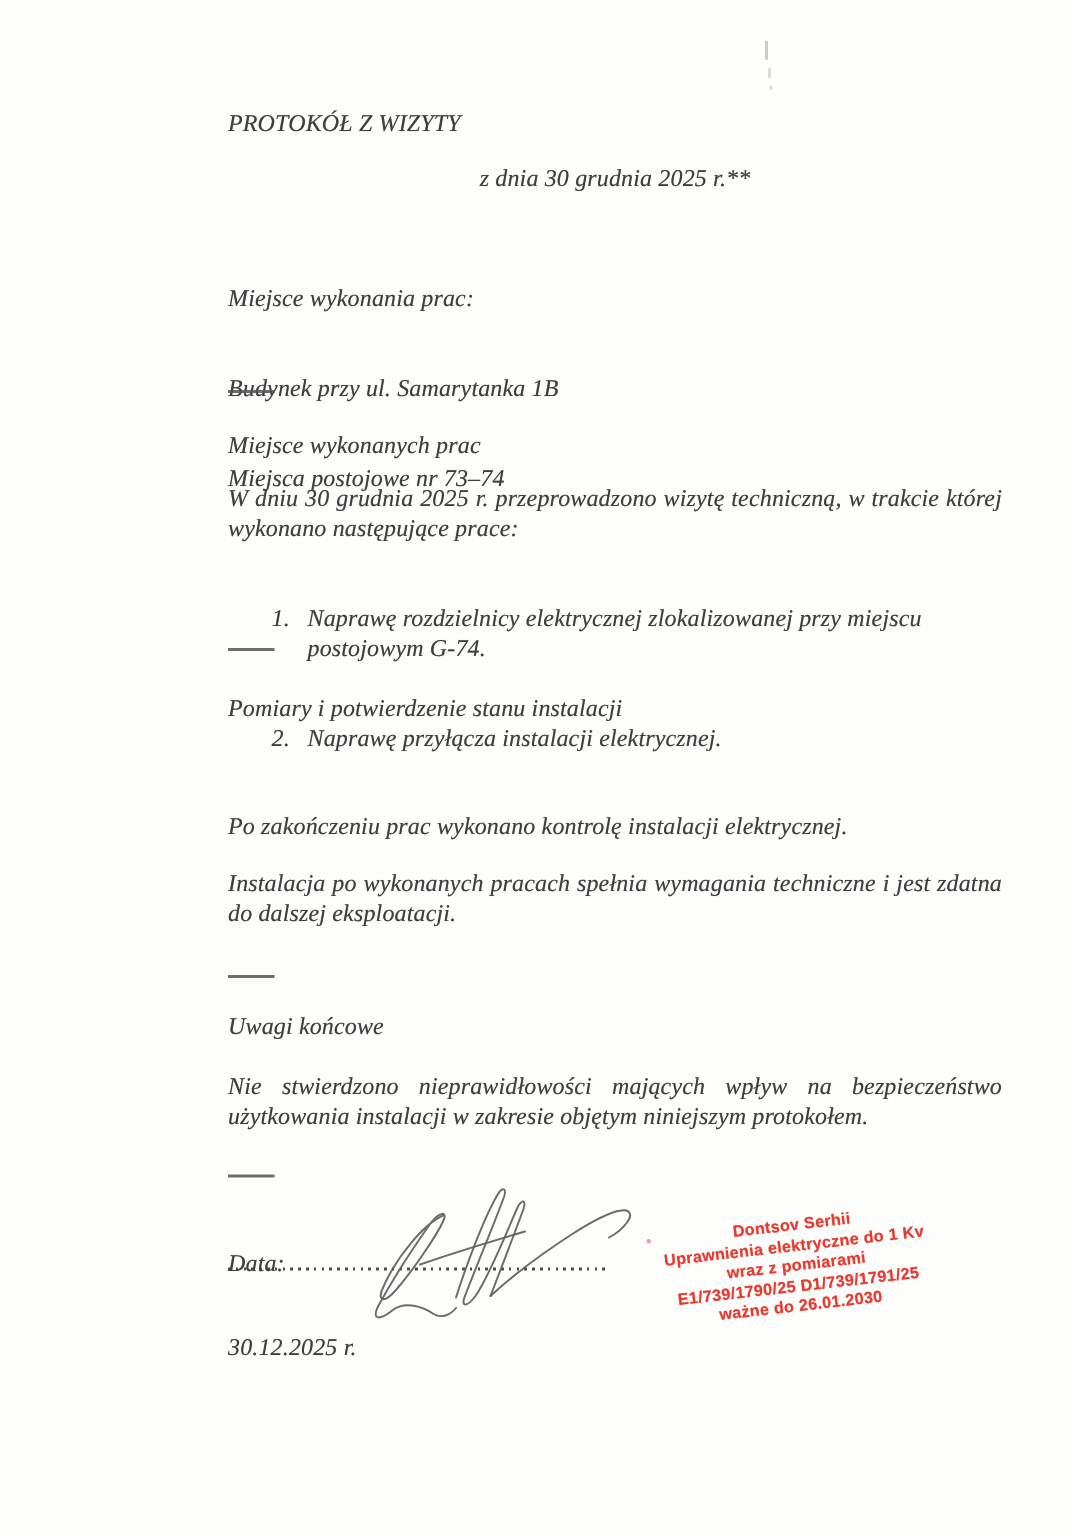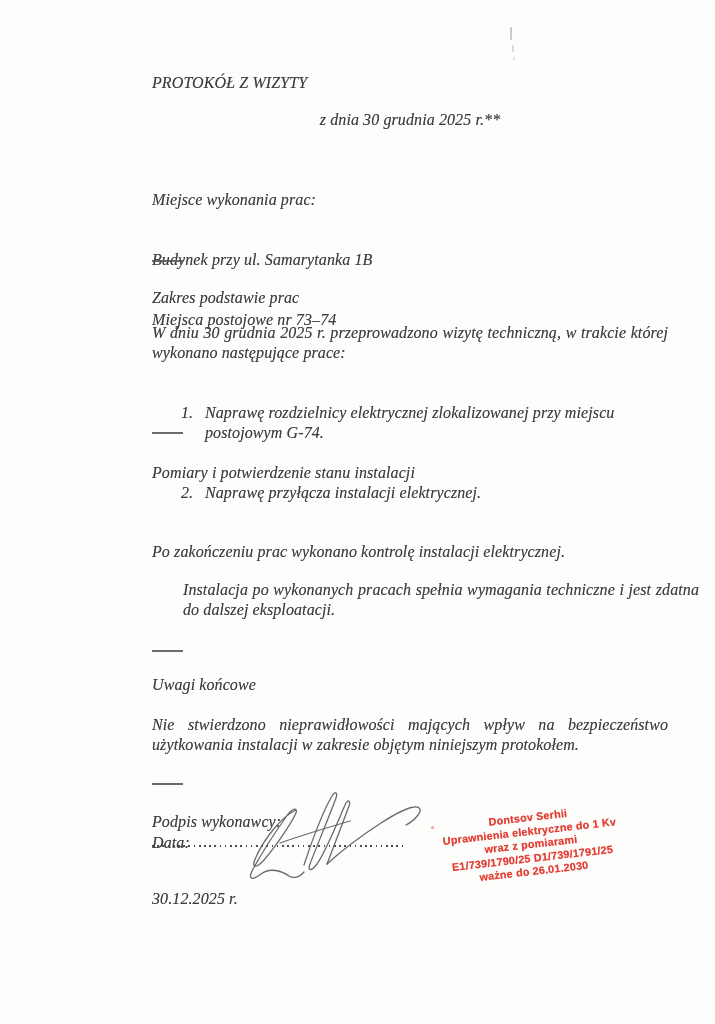--- a/index.html
+++ b/index.html
@@ -91,49 +91,48 @@
   <div class="abs txt" style="top:110px;text-align:center;">z dnia 30 grudnia 2025 r.**</div>
 
   <div class="abs txt" style="top:150px;">
     <div>Miejsce wykonania prac:</div>
     <div>Budynek przy ul. Samarytanka 1B</div>
     <div>Miejsca postojowe nr 73–74</div>
   </div>
 
   <div class="abs divider" style="top:260px;"></div>
 
-  <div class="abs txt" style="top:288px;">Zakres podstawie prac</div>
+  <div class="abs txt" style="top:288px;">Miejsce wykonanych prac</div>
   <div class="abs txt just" style="top:323px;">W dniu 30 grudnia 2025 r. przeprowadzono wizytę techniczną, w trakcie której wykonano następujące prace:</div>
   <div class="abs txt" style="top:363px;">
     <div class="li-row">
       <span class="li-num">1.</span>
       <span class="li-txt">Naprawę rozdzielnicy elektrycznej zlokalizowanej przy miejscu postojowym G-74.</span>
     </div>
     <div class="li-row">
       <span class="li-num">2.</span>
       <span class="li-txt">Naprawę przyłącza instalacji elektrycznej.</span>
     </div>
   </div>
 
   <div class="abs divider" style="top:432px;"></div>
 
   <div class="abs txt" style="top:463px;">Pomiary i potwierdzenie stanu instalacji</div>
   <div class="abs txt" style="top:502px;">
     <div>Po zakończeniu prac wykonano kontrolę instalacji elektrycznej.</div>
   </div>
-  <div class="abs txt just" style="top:580px;margin-left:31px;">Instalacja po wykonanych pracach spełnia wymagania techniczne i jest zdatna do dalszej eksploatacji.</div>
+  <div class="abs txt just" style="top:580px;">Instalacja po wykonanych pracach spełnia wymagania techniczne i jest zdatna do dalszej eksploatacji.</div>
 
   <div class="abs divider" style="top:650px;"></div>
 
   <div class="abs txt just" style="top:715px;">Nie stwierdzono nieprawidłowości mających wpływ na bezpieczeństwo użytkowania instalacji w zakresie objętym niniejszym protokołem.</div>
   <div class="abs txt" style="top:675px;">Uwagi końcowe</div>
 
   <div class="abs divider" style="top:783px;"></div>
 
-  <div class="abs txt" style="top:812px; width:200px;">Podpis wykonawcy:</div>
   <div class="abs dotted-line"></div>
 
   <svg class="abs sig-svg" viewBox="246 786 192 100">
     <path d="M 298 812 C 284 818 266 841 258 859 C 253 869 257 872 266 862 C 278 848 293 826 298 815 C 300 809 294 810 288 819 C 276 836 261 860 254 873 C 250 881 254 883 263 876 C 272 869 284 873 291 878 C 296 881 302 879 306 874"></path>
     <path d="M 306 867 C 313 845 325 813 334 798 C 337 793 340 794 338 800 C 331 819 318 850 312 866 C 309 873 313 874 319 866 C 328 853 340 823 347 807 C 350 801 353 802 351 808 C 344 827 334 853 329 866"></path>
     <path d="M 282 845 C 302 838 328 830 352 823"></path>
     <path d="M 329 866 C 342 854 363 838 383 825 C 397 816 409 810 416 809 C 422 808 424 812 420 817 C 417 821 412 825 408 827"></path>
   </svg>
 
   <div class="abs txt" style="top:833px; width:200px;">Data:</div>

